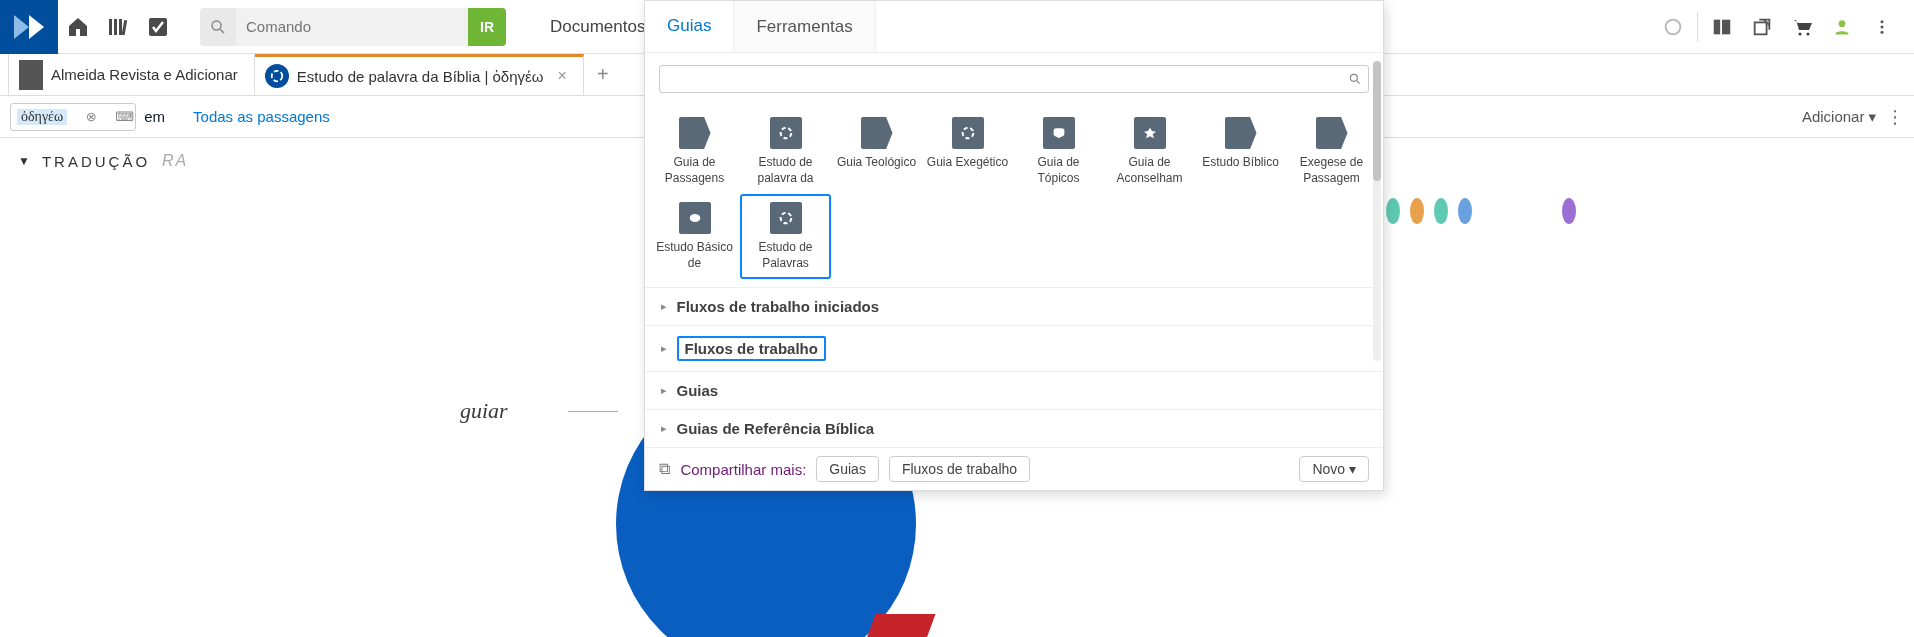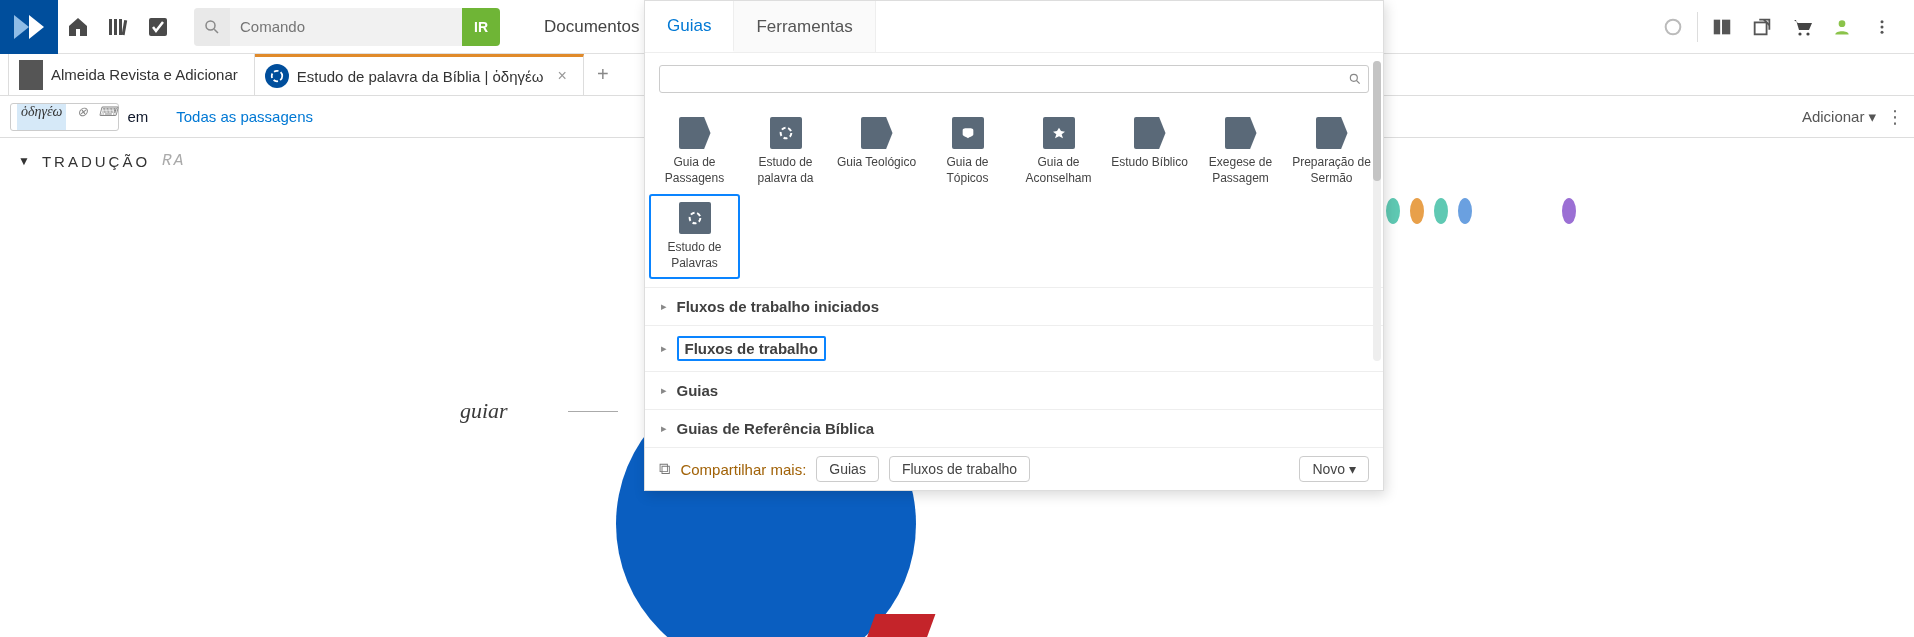--- a/index.html
+++ b/index.html
@@ -4,21 +4,21 @@
 <style>
   * { box-sizing: border-box; margin: 0; padding: 0; }
   body { font-family: "Segoe UI", Arial, sans-serif; font-size: 14px; color: #333; background: #fff; width: 1914px; height: 637px; overflow: hidden; position: relative; }
   
   
   .top-toolbar { display: flex; align-items: center; height: 54px; background: #fff; border-bottom: 1px solid #e0e0e0; }
   .logo-block { width: 58px; height: 54px; background: #004e9c; display: flex; align-items: center; justify-content: center; }
   .logo-block svg { width: 36px; height: 36px; }
   .toolbar-icon { width: 40px; height: 54px; display: flex; align-items: center; justify-content: center; color: #4a4a4a; cursor: pointer; }
   .toolbar-icon svg { width: 24px; height: 24px; fill: #4a4a4a; }
-  .search-container { display: flex; align-items: center; margin-left: 16px; height: 38px; background: #f1f1f1; border-radius: 4px; overflow: hidden; }
+  .search-container { display: flex; align-items: center; margin-left: 22px; height: 38px; background: #f1f1f1; border-radius: 4px; overflow: hidden; }
   .search-icon-box { width: 36px; height: 38px; display: flex; align-items: center; justify-content: center; background: #e9e9e9; }
   .command-input { width: 232px; height: 38px; border: none; background: #f1f1f1; padding: 0 10px; font-size: 15px; color: #666; outline: none; }
   .go-btn { width: 38px; height: 38px; background: #6fb536; color: #fff; font-weight: bold; border: none; cursor: pointer; font-size: 14px; }
   
   .top-nav { display: flex; align-items: stretch; margin-left: 26px; height: 54px; }
   .top-nav-item { padding: 0 18px; display: flex; align-items: center; font-size: 17px; color: #444; cursor: pointer; border-right: 1px solid #e0e0e0; position: relative; }
   .top-nav-item.active { color: #0078d4; }
   .top-nav-item.noborder { border-right: none; }
   
   .top-right { margin-left: auto; display: flex; align-items: center; padding-right: 12px; height: 54px; }
@@ -31,35 +31,35 @@
   .doc-tab:first-child { border-left: 1px solid #ddd; margin-left: 8px; }
   .doc-tab.active { border-top: 3px solid #e08a2b; background: #fff; }
   .book-icon-small { width: 24px; height: 30px; background: #555; display: inline-block; }
   .guide-icon-small { width: 24px; height: 24px; background: #004e9c; border-radius: 50%; display: inline-flex; align-items: center; justify-content: center; }
   .close-x { color: #999; font-size: 16px; margin-left: 6px; }
   .add-tab { display: flex; align-items: center; justify-content: center; width: 38px; cursor: pointer; color: #888; font-size: 20px; }
   
   
   .sub-toolbar { display: flex; align-items: center; height: 42px; padding: 0 10px; border-bottom: 1px solid #ddd; justify-content: space-between; }
   .sub-left { display: flex; align-items: center; gap: 8px; }
-  .ref-input { display: flex; border: 1px solid #ccc; height: 28px; padding: 0 4px 0 6px; border-radius: 3px; gap: 8px; font-style: italic; }
+  .ref-input { display: flex; align-items: center; border: 1px solid #ccc; height: 28px; padding: 0 4px 0 6px; border-radius: 3px; gap: 16px; }
   .ref-input span.ref-text { background: #d6e9f8; padding: 0 4px; font-family: Georgia, serif; font-size: 14px; }
   .ref-icon { color: #888; font-size: 13px; width: 16px; text-align: center; }
   .em-label { font-size: 15px; color: #0f172a; }
   .link-blue { color: #0078d4; font-size: 15px; cursor: pointer; margin-left: 20px; }
   .sub-right { display: flex; align-items: center; gap: 10px; }
   .add-link { color: #555; font-size: 15px; cursor: pointer; display: flex; align-items: center; gap: 4px; }
   .kebab { color: #666; font-size: 18px; cursor: pointer; }
   
   
   .content { position: relative; padding: 14px 18px; height: calc(637px - 54px - 42px - 42px); overflow: hidden; }
   .section-header { display: flex; align-items: center; gap: 12px; }
   .tri { color: #333; font-size: 12px; }
   .section-title { font-size: 15px; letter-spacing: 3px; color: #333; text-transform: uppercase; }
-  .section-sub { color: #aaa; font-size: 16px; font-family: Liberation Mono, monospace; font-style: italic; letter-spacing: 2px; }
+  .section-sub { color: #aaa; font-size: 16px; font-family: Liberation Sans, sans-serif; font-style: italic; letter-spacing: 2px; }
   
   .chart-area { position: absolute; top: 260px; left: 460px; display: flex; align-items: center; gap: 60px; }
   .chart-label { font-family: Georgia, serif; font-size: 22px; color: #3a3a3a; font-style: italic; }
   .chart-line { width: 50px; height: 1px; background: #aaa; }
   .pie-placeholder { width: 300px; height: 300px; border-radius: 50%; background: #0a5ec0; position: absolute; left: 616px; top: 236px; }
   .pie-red { position: absolute; left: 870px; top: 476px; width: 60px; height: 30px; background: #c4242a; transform: skewX(-20deg); }
   
   .wave-group { position:absolute; left:1386px; top:60px; display:flex; align-items:center; gap:10px; }
   .wave { width: 14px; height: 26px; border-radius: 50%; }
   .wave.g { background: #5fc9b3; }
@@ -80,21 +80,21 @@
   .dp-icon-box { width: 32px; height: 32px; background: #5a6978; border-radius: 2px; margin-bottom: 6px; display: flex; align-items: center; justify-content: center; }
   .dp-icon-box.pent { clip-path: polygon(0 0, 80% 0, 100% 50%, 80% 100%, 0 100%); }
   .dp-label { font-size: 12px; color: #444; text-align: center; line-height: 1.3; max-height: 32px; overflow: hidden; }
   .dp-section { border-top: 1px solid #eee; padding: 10px 16px; display: flex; align-items: center; gap: 10px; font-size: 15px; cursor: pointer; }
   .dp-section .arrow { color: #888; font-size: 11px; }
   .dp-section .lbl { font-weight: bold; color: #404040; }
   .dp-section.sel .lbl-wrap { border: 2px solid #0a84ff; padding: 2px 6px; border-radius: 2px; }
   .dp-footer { display: flex; align-items: center; border-top: 1px solid #eee; padding: 8px 14px; gap: 10px; }
   .dp-footer .pill { border: 1px solid #ccc; border-radius: 4px; padding: 4px 12px; font-size: 14px; cursor: pointer; color: #444; }
   .dp-footer .novo { margin-left: auto; }
-  .share-label { color: #a16207; font-size: 15px; }
+  .share-label { color: #701a75; font-size: 15px; }
   .copy-icon { color: #777; font-size: 16px; }
   
   .scrollbar-fake { position:absolute; right:2px; top:60px; width:8px; height:300px; background:#eee; border-radius:4px; }
   .scrollbar-thumb { width:8px; height:120px; background:#c4c4c4; border-radius:4px; }
 </style>
 </head>
 <body>
 
 <div class="top-toolbar">
   <div class="logo-block">
@@ -267,20 +267,28 @@
           </svg>
         </div>
         <div class="dp-label">Estudo de palavra da</div>
       </div>
     <div class="dp-item">
         <div class="dp-icon-box pent"></div>
         <div class="dp-label">Guia Teológico</div>
       </div>
     <div class="dp-item">
         <div class="dp-icon-box">
+          <svg width="16" height="16" viewBox="0 0 24 24">
+            <circle cx="12" cy="12" r="8" fill="none" stroke="#fff" stroke-width="3" stroke-dasharray="6 4"></circle>
+          </svg>
+        </div>
+        <div class="dp-label">Guia Exegético</div>
+      </div>
+    <div class="dp-item">
+        <div class="dp-icon-box">
           <svg width="16" height="16" viewBox="0 0 24 24" fill="#fff">
             <path d="M4 8 C4 5 8 5 12 5 C16 5 20 5 20 8 V14 C20 17 16 17 12 20 C8 17 4 17 4 14 Z"></path>
           </svg>
         </div>
         <div class="dp-label">Guia de Tópicos</div>
       </div>
     <div class="dp-item">
         <div class="dp-icon-box">
           <svg width="16" height="16" viewBox="0 0 24 24" fill="#fff">
             <path d="M12 4 L15 9 L21 10 L16 14 L18 20 L12 17 L6 20 L8 14 L3 10 L9 9 Z"></path>
@@ -290,22 +298,26 @@
       </div>
     <div class="dp-item">
         <div class="dp-icon-box pent"></div>
         <div class="dp-label">Estudo Bíblico</div>
       </div>
     <div class="dp-item">
         <div class="dp-icon-box pent"></div>
         <div class="dp-label">Exegese de Passagem</div>
       </div>
     <div class="dp-item">
-        <div class="dp-icon-box pent"></div>
-        <div class="dp-label">Preparação de Sermão</div>
+        <div class="dp-icon-box">
+          <svg width="16" height="16" viewBox="0 0 24 24" fill="#fff">
+            <ellipse cx="12" cy="12" rx="8" ry="6"></ellipse>
+          </svg>
+        </div>
+        <div class="dp-label">Estudo Básico de</div>
       </div>
     <div class="dp-item sel">
         <div class="dp-icon-box">
           <svg width="16" height="16" viewBox="0 0 24 24">
             <circle cx="12" cy="12" r="8" fill="none" stroke="#fff" stroke-width="3" stroke-dasharray="6 4"></circle>
           </svg>
         </div>
         <div class="dp-label">Estudo de Palavras</div>
       </div>
   </div>

